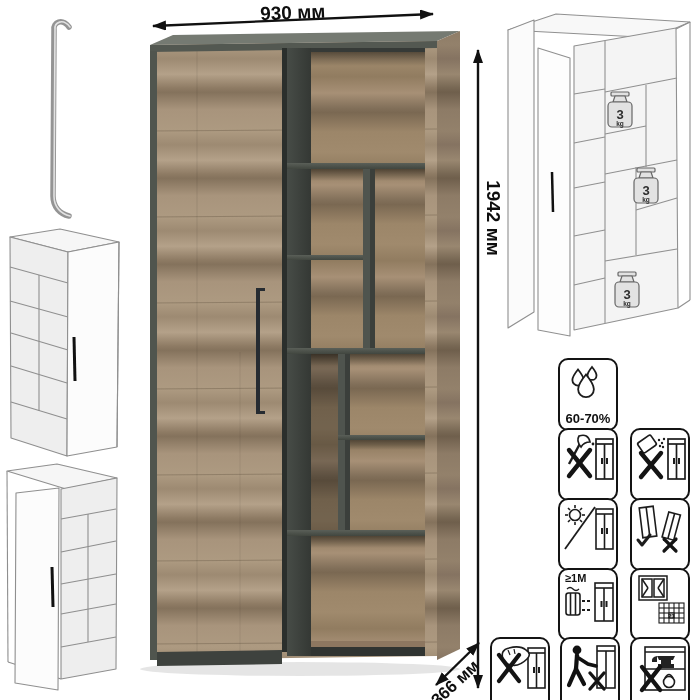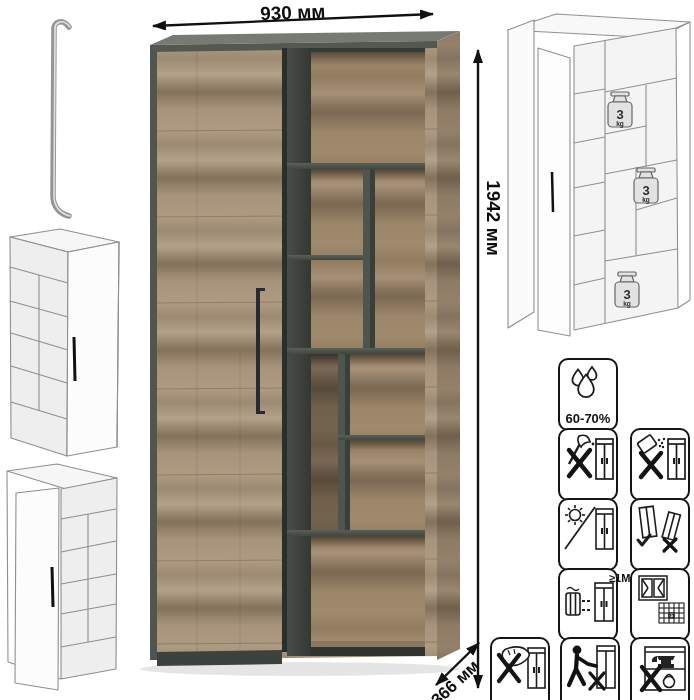--- a/index.html
+++ b/index.html
@@ -18,21 +18,21 @@
   .icon-box{
     position:absolute;width:60px;height:73px;box-sizing:border-box;
     border:2.6px solid #141414;border-radius:10px;background:#fff;
   }
   .icon-box svg{position:absolute;left:1px;top:1px;}
   .icon-label{
     position:absolute;left:0;right:0;bottom:4px;text-align:center;
     font-weight:bold;font-size:13px;color:#111;line-height:1;
   }
   .icon-label.small{font-size:9.5px;letter-spacing:-0.3px;bottom:5px;white-space:nowrap;}
-  .icon-label.corner{top:3px;bottom:auto;left:5px;right:auto;font-size:11px;margin-left:44px;}
+  .icon-label.corner{top:3px;bottom:auto;left:5px;right:auto;font-size:11px;}
 </style>
 </head>
 <body>
 
 <div class="canvas">
 
 <svg class="scene" width="694" height="700" viewBox="0 0 694 700">
   <defs>
     <linearGradient id="wood" gradientUnits="userSpaceOnUse" x1="0" y1="45" x2="0" y2="131" spreadMethod="repeat">
       <stop offset="0" stop-color="#ad9a81"></stop>

